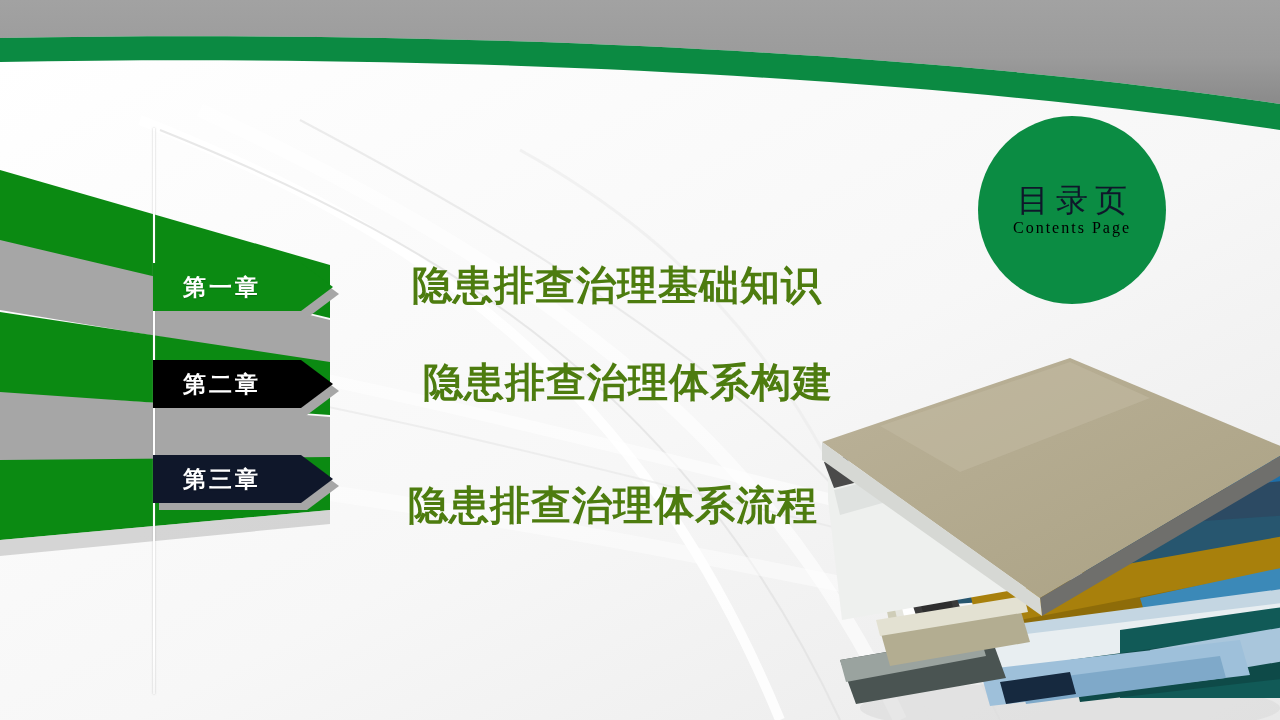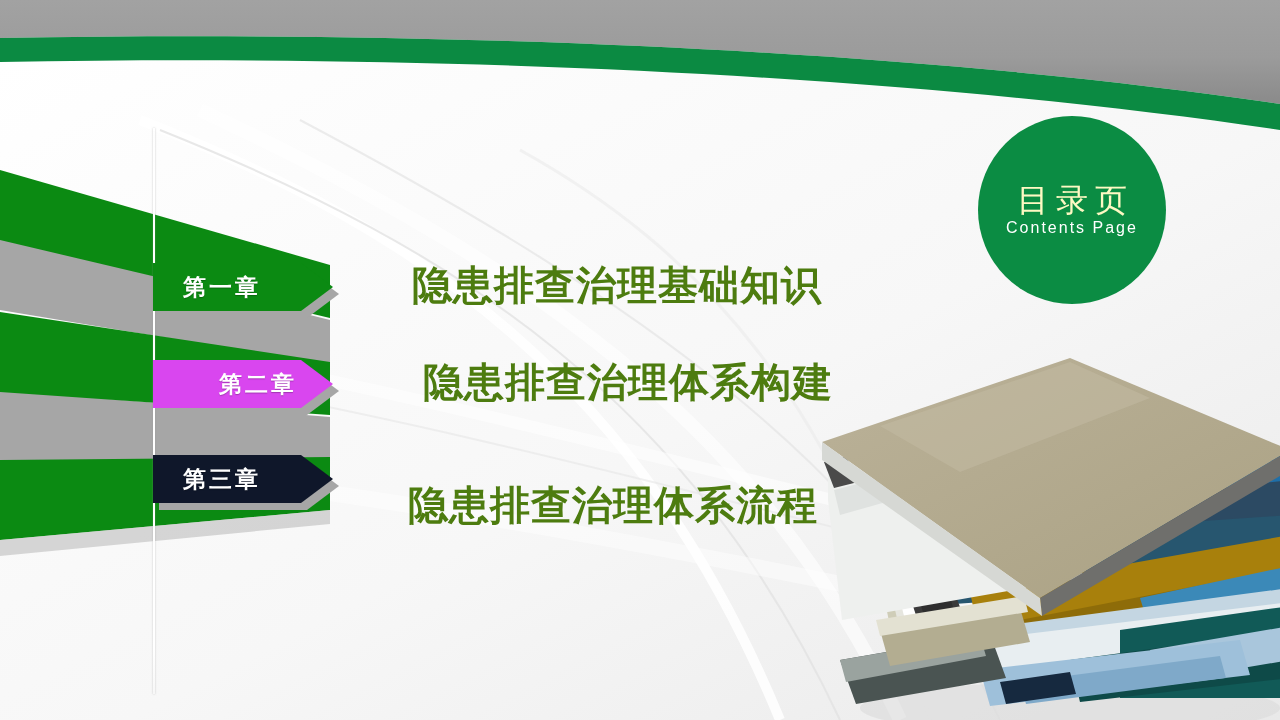--- a/index.html
+++ b/index.html
@@ -61,28 +61,28 @@
     font-family:"Liberation Sans","DejaVu Sans",sans-serif;
   }
   
   .circle{
     position:absolute;left:978px;top:116px;
     width:188px;height:188px;border-radius:50%;
     display:flex;flex-direction:column;
     align-items:center;justify-content:center;
   }
   .circle-cn{
-    color:#fef9c3;font-size:32px;letter-spacing:7px;
+    color:#0f172a;font-size:32px;letter-spacing:7px;
     text-indent:7px;
     font-family:"Liberation Serif","DejaVu Serif",serif;
     line-height:1.1;
   }
   .circle-en{
-    color:#ffffff;font-size:16px;letter-spacing:2px;
-    font-family:Liberation Sans, sans-serif;
+    color:#000000;font-size:16px;letter-spacing:2px;
+    font-family:Liberation Serif, serif;
   }
   
   .books{position:absolute;left:820px;top:330px;width:470px;height:400px;}
 </style>
 </head>
 <body>
 
 <div id="slide">
 
   <div class="bg-base"></div>
@@ -197,21 +197,21 @@
     <div class="chev-wrap" style="left:153px;top:263px;">
       <div class="chev-shadow" style="background:#a6a6a6;"></div>
       <div class="chev" style="background:#0b8a12;">
         <span class="chev-label">第一章</span>
       </div>
     </div>
     <div class="title" style="left:412px;top:258px;">隐患排查治理基础知识</div>
 
     <div class="chev-wrap" style="left:153px;top:360px;">
       <div class="chev-shadow" style="background:#a6a6a6;"></div>
-      <div class="chev" style="background:#d946ef;justify-content:center;">
+      <div class="chev" style="background:#000000;">
         <span class="chev-label">第二章</span>
       </div>
     </div>
     <div class="title" style="left:412px;top:355px;margin-left:11px;">隐患排查治理体系构建</div>
 
     <div class="chev-wrap" style="left:153px;top:455px;">
       <div class="chev-shadow" style="background:#a6a6a6;"></div>
       <div class="chev" style="background:#0f172a;">
         <span class="chev-label">第三章</span>
       </div>

